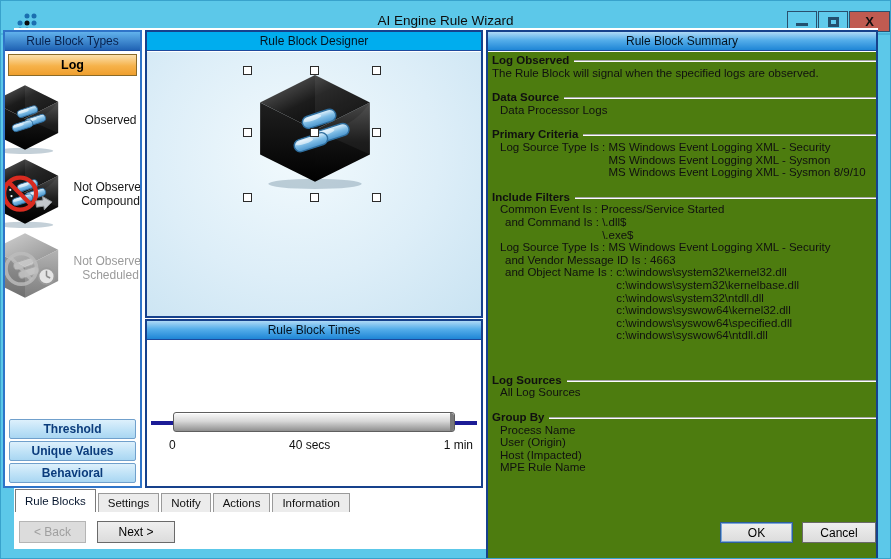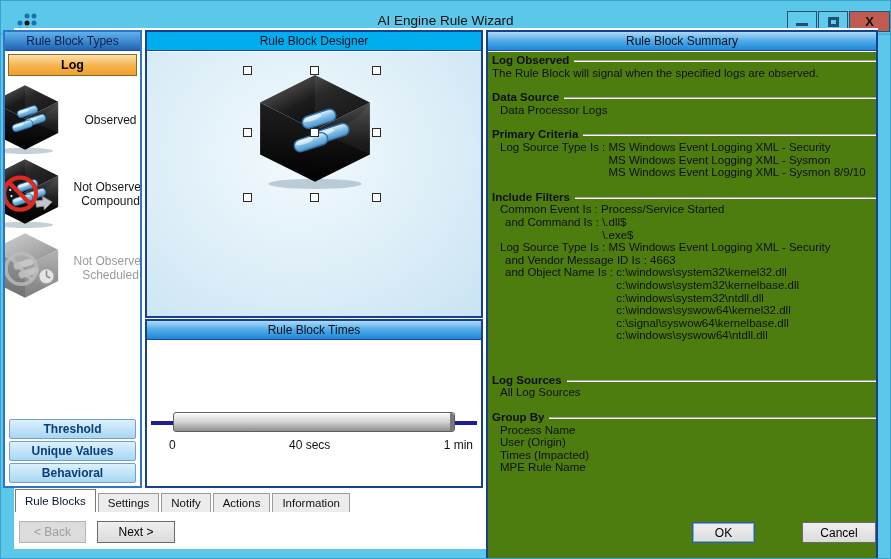--- a/index.html
+++ b/index.html
@@ -92,21 +92,21 @@
          background:#ececec; border:1px solid #9a9a9a; border-bottom:none; margin-right:2px;
          color:#111; cursor:pointer; }
   .tab.active { height:23px; background:#ffffff; border:1px solid #7a7a7a; border-bottom:none;
                 color:#06162e; position:relative; z-index:2; }
 
   
   .btn { position:absolute; height:22px; font-size:12px; font-family:"Liberation Sans", sans-serif;
          background:linear-gradient(#efefef, #dcdcdc); border:1px solid #6a6a6a; cursor:pointer; }
   .btn-back { left:18px; top:520px; width:67px; color:#9f9f9f; background:#dcdcdc; border-color:#b5b5b5; }
   .btn-next { left:96px; top:520px; width:78px; color:#000; }
-  .btn-ok { left:691px; top:521px; width:63px; height:21px; color:#000;
+  .btn-ok { left:719px; top:521px; width:73px; height:21px; color:#000;
             border:1px solid #2f5f9e; box-shadow:inset 0 0 0 1px #7aa6d8; }
   .btn-cancel { left:801px; top:521px; width:74px; height:21px; color:#000; }
 </style>
 </head>
 <body>
 
 <svg width="0" height="0" style="position:absolute">
   <defs>
     <linearGradient id="gTop" x1="0" y1="0" x2="1" y2="1">
       <stop offset="0" stop-color="#6f6f6f"></stop>
@@ -347,21 +347,21 @@
               <div>4663</div>
             </div>
           </div>
           <div class="sum-entry i2">
             <span class="k">and Object Name Is : </span>
             <div class="vals">
               <div>c:\windows\system32\kernel32.dll</div>
               <div>c:\windows\system32\kernelbase.dll</div>
               <div>c:\windows\system32\ntdll.dll</div>
               <div>c:\windows\syswow64\kernel32.dll</div>
-              <div>c:\signal\syswow64\kernelbase.dll</div>
+              <div>c:\windows\syswow64\specified.dll</div>
               <div>c:\windows\syswow64\ntdll.dll</div>
             </div>
           </div>
         </div>
         <div class="sum-section">
           <div class="sum-title">
             <span>Log Sources</span>
             <span class="rule"></span>
           </div>
           <div class="sum-entry i1">
@@ -372,21 +372,21 @@
         </div>
         <div class="sum-section">
           <div class="sum-title">
             <span>Group By</span>
             <span class="rule"></span>
           </div>
           <div class="sum-entry i1">
             <div class="vals">
               <div>Process Name</div>
               <div>User (Origin)</div>
-              <div>Times (Impacted)</div>
+              <div>Host (Impacted)</div>
               <div>MPE Rule Name</div>
             </div>
           </div>
         </div>
       </div>
   </div>
 
   <div class="tabbar">
     <div class="tab active">Rule Blocks</div>
     <div class="tab">Settings</div>

